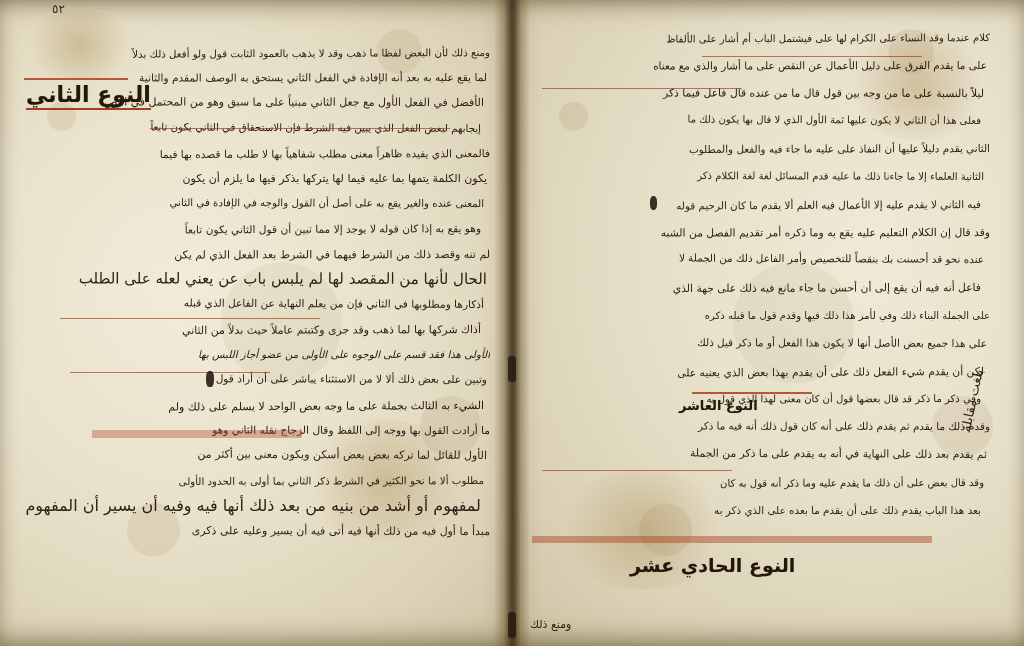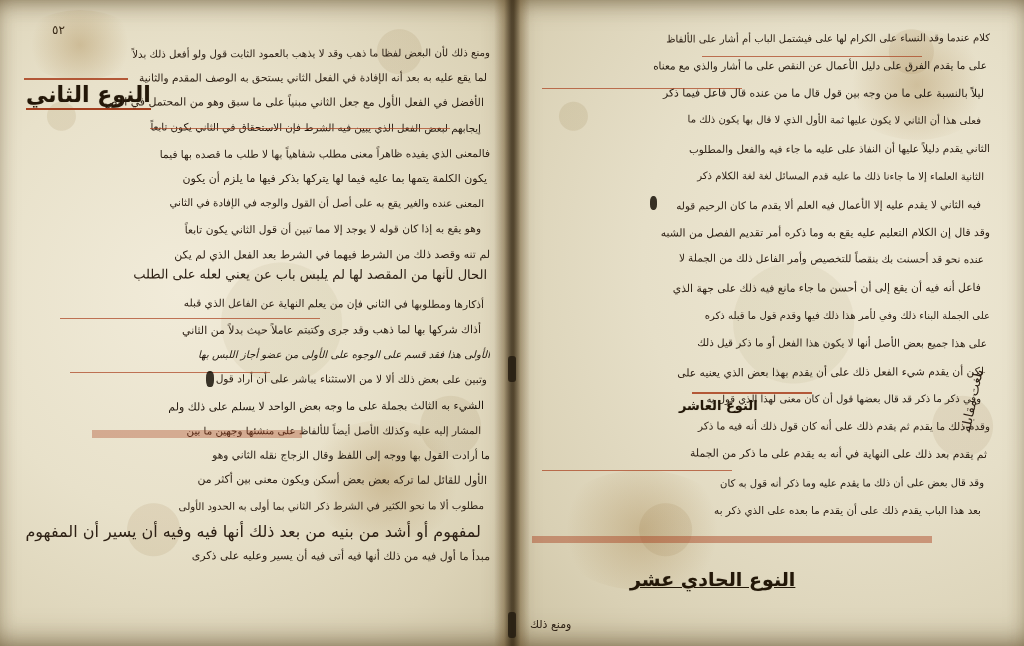--- a/index.html
+++ b/index.html
@@ -189,41 +189,40 @@
 
   <div class="book">
 
     <div class="leaf leaf-left">
       <div class="grain"></div>
       <div class="edge-dark"></div>
 
       <div class="stain" style="left:20px;top:10px;width:120px;height:70px;"></div>
       <div class="stain" style="left:300px;top:420px;width:170px;height:120px;"></div>
 
-      <div class="folio-mark" style="left:52px;top:23px;">٥٢</div>
+      <div class="folio-mark" style="left:52px;top:2px;">٥٢</div>
 
       <div class="heading ruled" style="left:26px;top:82px;font-size:22px;">النوع الثاني</div>
 
       <div class="textblock" id="left-text" style="left:22px;top:40px;width:468px;">
           <div class="line" style="font-size: 10.25px; line-height: 25.2px; height: 25.2px; transform: rotate(-0.27deg); padding-right: 0px; padding-left: 0px;">ومنع ذلك لأن البعض لفظا ما ذهب وقد لا يذهب بالعمود الثابت قول ولو أفعل ذلك بدلاً</div>
           <div class="line" style="font-size: 10.6px; line-height: 25.2px; height: 25.2px; transform: rotate(-0.09deg); padding-right: 3px; padding-left: 4px;">لما يقع عليه به بعد أنه الإفادة في الفعل الثاني يستحق به الوصف المقدم والثانية</div>
           <div class="line" style="font-size: 10.95px; line-height: 25.2px; height: 25.2px; transform: rotate(0.09deg); padding-right: 6px; padding-left: 8px;">الأفضل في الفعل الأول مع جعل الثاني مبنياً على ما سبق وهو من المحتمل في النص</div>
           <div class="line dark" style="font-size: 10.25px; line-height: 25.2px; height: 25.2px; transform: rotate(0.27deg); padding-right: 9px; padding-left: 3px;">إيجابهم لبعض الفعل الذي يبين فيه الشرط فإن الاستحقاق في الثاني يكون تابعاً</div>
           <div class="line" style="font-size: 10.6px; line-height: 25.2px; height: 25.2px; transform: rotate(-0.18deg); padding-right: 0px; padding-left: 7px;">فالمعنى الذي يفيده ظاهراً معنى مطلب شفاهياً بها لا طلب ما قصده بها فيما</div>
           <div class="line" style="font-size: 10.95px; line-height: 25.2px; height: 25.2px; transform: rotate(0deg); padding-right: 3px; padding-left: 2px;">يكون الكلمة يتمها بما عليه فيما لها يتركها بذكر فيها ما يلزم أن يكون</div>
           <div class="line" style="font-size: 10.25px; line-height: 25.2px; height: 25.2px; transform: rotate(0.18deg); padding-right: 6px; padding-left: 6px;">المعنى عنده والغير يقع به على أصل أن القول والوجه في الإفادة في الثاني</div>
           <div class="line" style="font-size: 10.6px; line-height: 25.2px; height: 25.2px; transform: rotate(-0.27deg); padding-right: 9px; padding-left: 1px;">وهو يقع به إذا كان قوله لا يوجد إلا مما تبين أن قول الثاني يكون تابعاً</div>
           <div class="line" style="font-size: 10.95px; line-height: 25.2px; height: 25.2px; transform: rotate(-0.09deg); padding-right: 0px; padding-left: 5px;">لم تنه وقصد ذلك من الشرط فيهما في الشرط بعد الفعل الذي لم يكن</div>
-          <div class="line" style="font-size: 13px; line-height: 15px; height: 25.2px; transform: rotate(0.09deg); padding-right: 3px; padding-left: 0px;">الحال لأنها من المقصد لها لم يلبس باب عن يعني لعله على الطلب</div>
+          <div class="line" style="font-size: 15px; line-height: 24px; height: 25.2px; transform: rotate(0.09deg); padding-right: 3px; padding-left: 0px;">الحال لأنها من المقصد لها لم يلبس باب عن يعني لعله على الطلب</div>
           <div class="line" style="font-size: 10.6px; line-height: 25.2px; height: 25.2px; transform: rotate(0.27deg); padding-right: 6px; padding-left: 4px;">أذكارها ومطلوبها في الثاني فإن من يعلم النهاية عن الفاعل الذي قبله</div>
           <div class="line" style="font-size: 10.95px; line-height: 25.2px; height: 25.2px; transform: rotate(-0.18deg); padding-right: 9px; padding-left: 8px;">أذاك شركها بها لما ذهب وقد جرى وكتبتم عاملاً حيث بدلاً من الثاني</div>
           <div class="line dark" style="font-size: 10.25px; line-height: 25.2px; height: 25.2px; transform: rotate(0deg); padding-right: 0px; padding-left: 3px; font-style: italic;">الأولى هذا فقد قسم على الوجوه على الأولى من عضو أجاز اللبس بها</div>
           <div class="line" style="font-size: 10.6px; line-height: 25.2px; height: 25.2px; transform: rotate(0.18deg); padding-right: 3px; padding-left: 7px;">وتبين على بعض ذلك ألا لا من الاستثناء يباشر على أن أراد قول</div>
           <div class="line dark" style="font-size: 10.95px; line-height: 25.2px; height: 25.2px; transform: rotate(-0.27deg); padding-right: 6px; padding-left: 2px;">الشيء به الثالث بجملة على ما وجه بعض الواحد لا يسلم على ذلك ولم</div>
-          <div class="line" style="font-size: 10.25px; line-height: 25.2px; height: 25.2px; transform: rotate(-0.09deg); padding-right: 9px; padding-left: 6px;">المشار إليه عليه وكذلك الأصل أيضاً للألفاظ على منشئها وجهين ما بين</div>
           <div class="line dark" style="font-size: 10.6px; line-height: 25.2px; height: 25.2px; transform: rotate(0.09deg); padding-right: 0px; padding-left: 1px;">ما أرادت القول بها ووجه إلى اللفظ وقال الزجاج نقله الثاني وهو</div>
           <div class="line" style="font-size: 10.95px; line-height: 25.2px; height: 25.2px; transform: rotate(0.27deg); padding-right: 3px; padding-left: 5px;">الأول للقائل لما تركه بعض بعض أسكن ويكون معنى بين أكثر من</div>
           <div class="line" style="font-size: 10.25px; line-height: 25.2px; height: 25.2px; transform: rotate(-0.18deg); padding-right: 6px; padding-left: 0px;">مطلوب ألا ما نحو الكثير في الشرط ذكر الثاني بما أولى به الحدود الأولى</div>
           <div class="line" style="font-size: 16px; line-height: 25.2px; height: 25.2px; transform: rotate(0deg); padding-right: 9px; padding-left: 4px;">لمفهوم أو أشد من بنيه من بعد ذلك أنها فيه وفيه أن يسير أن المفهوم</div>
           <div class="line" style="font-size: 10.95px; line-height: 25.2px; height: 25.2px; transform: rotate(0.18deg); padding-right: 0px; padding-left: 8px;">مبدأ ما أول فيه من ذلك أنها فيه أتى فيه أن يسير وعليه على ذكرى</div>
         </div>
 
       <div class="rule" style="left:24px;top:78px;width:104px;"></div>
       <div class="rule thin" style="left:150px;top:128px;width:300px;"></div>
       <div class="rule thin" style="left:60px;top:318px;width:260px;"></div>
@@ -255,21 +254,21 @@
           <div class="line" style="font-size: 10.4px; line-height: 27.8px; height: 27.8px; transform: rotate(0.18deg); padding-right: 3px; padding-left: 7px;">على هذا جميع بعض الأصل أنها لا يكون هذا الفعل أو ما ذكر قيل ذلك</div>
           <div class="line" style="font-size: 10.75px; line-height: 27.8px; height: 27.8px; transform: rotate(-0.27deg); padding-right: 6px; padding-left: 2px;">لكن أن يقدم شيء الفعل ذلك على أن يقدم بهذا بعض الذي يعنيه على</div>
           <div class="line dark" style="font-size: 10.05px; line-height: 27.8px; height: 27.8px; transform: rotate(-0.09deg); padding-right: 9px; padding-left: 6px;">وفي ذكر ما ذكر قد قال بعضها قول أن كان معنى لهذا الذي قول به</div>
           <div class="line" style="font-size: 10.4px; line-height: 27.8px; height: 27.8px; transform: rotate(0.09deg); padding-right: 0px; padding-left: 1px;">وقدم ذلك ما يقدم ثم يقدم ذلك على أنه كان قول ذلك أنه فيه ما ذكر</div>
           <div class="line" style="font-size: 10.75px; line-height: 27.8px; height: 27.8px; transform: rotate(0.27deg); padding-right: 3px; padding-left: 5px;">ثم يقدم بعد ذلك على النهاية في أنه به يقدم على ما ذكر من الجملة</div>
           <div class="line dark" style="font-size: 10.05px; line-height: 27.8px; height: 27.8px; transform: rotate(-0.18deg); padding-right: 6px; padding-left: 0px;">وقد قال بعض على أن ذلك ما يقدم عليه وما ذكر أنه قول به كان</div>
           <div class="line" style="font-size: 10.4px; line-height: 27.8px; height: 27.8px; transform: rotate(0deg); padding-right: 9px; padding-left: 4px;">بعد هذا الباب يقدم ذلك على أن يقدم ما بعده على الذي ذكر به</div>
         </div>
 
       <div class="heading" style="left:167px;top:398px;font-size:13px;">النوع العاشر</div>
-      <div class="heading" style="left:118px;top:568px;font-size:19px;text-decoration:underline;">النوع الحادي عشر</div>
+      <div class="heading" style="left:118px;top:554px;font-size:19px;">النوع الحادي عشر</div>
 
       <div class="rule" style="left:180px;top:392px;width:120px;"></div>
       <div class="rule" style="left:20px;top:536px;width:400px;height:7px;opacity:.45;"></div>
       <div class="rule thin" style="left:190px;top:56px;width:220px;"></div>
       <div class="rule thin" style="left:30px;top:88px;width:200px;"></div>
       <div class="rule thin" style="left:30px;top:470px;width:190px;"></div>
 
       <div class="catchword" style="left:18px;top:618px;">ومنع ذلك</div>
 
       <div class="hole" style="left:138px;top:196px;width:7px;height:14px;border-radius:40%;"></div>

